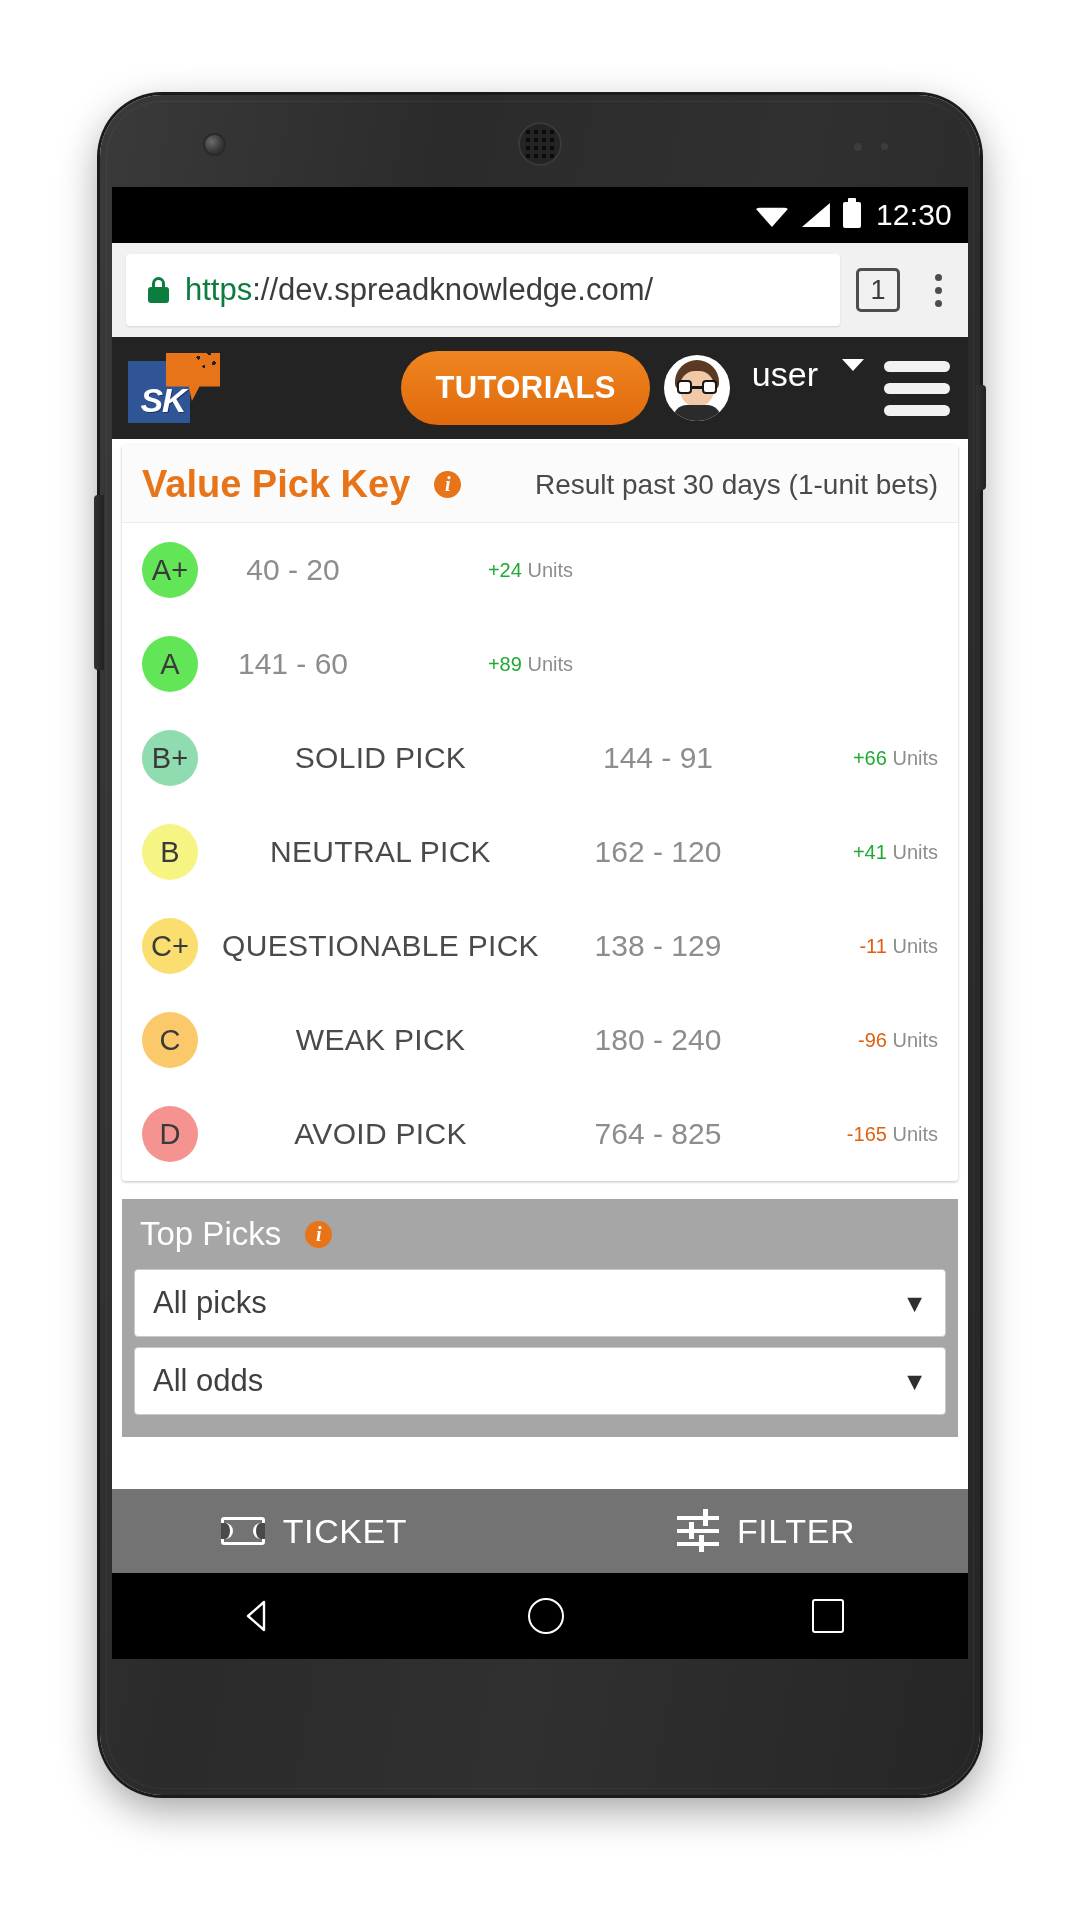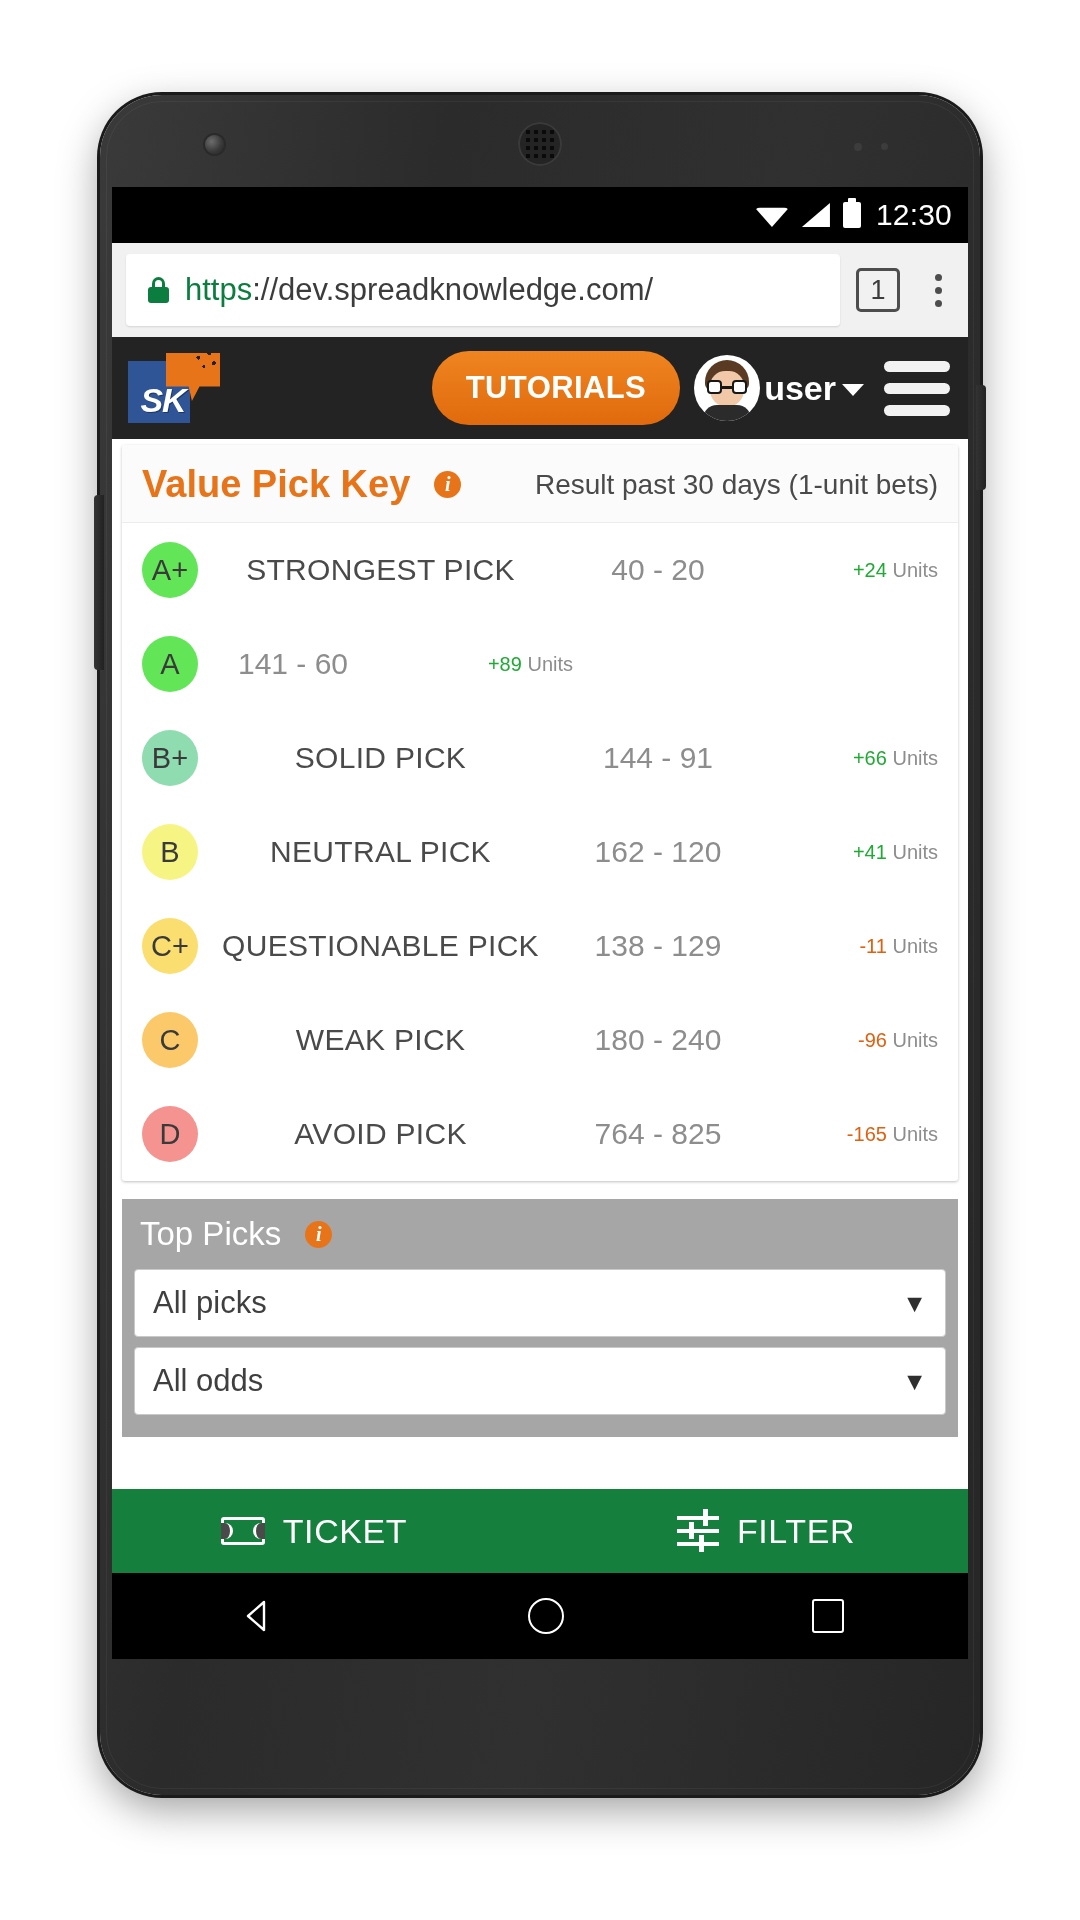--- a/index.html
+++ b/index.html
@@ -142,21 +142,21 @@
       radial-gradient(circle at 70% 10%, #222 0 2px, transparent 2px),
       radial-gradient(circle at 90% 55%, #222 0 2px, transparent 2px),
       radial-gradient(circle at 45% 70%, #222 0 1.5px, transparent 1.5px);
   }
   #tutorials-btn{
     margin-left:auto;
     background:linear-gradient(180deg,#ef8520 0%, #e06a0d 100%);
     color:#fff; font-size:31px; font-weight:600; letter-spacing:.4px;
     padding:19px 34px; border-radius:40px; border:none; white-space:nowrap;
   }
-  #user-block{ display:flex; align-items:center; gap:4px; flex:none;font-weight:bold;}
+  #user-block{ display:flex; gap:22px; flex:none;}
   #avatar{
     width:66px;height:66px;border-radius:50%;background:#fff;
     position:relative; overflow:hidden; flex:none;
   }
   #avatar .hair{ position:absolute;left:11px;top:5px;width:44px;height:30px;
     background:#5b3a24;border-radius:22px 22px 6px 6px;}
   #avatar .face{ position:absolute;left:16px;top:16px;width:34px;height:36px;
     background:#f2c9a8;border-radius:16px 16px 18px 18px;}
   #avatar .glasses{ position:absolute;left:13px;top:25px;width:40px;height:14px;}
   #avatar .glasses i{ position:absolute;top:0;width:15px;height:14px;
@@ -211,21 +211,21 @@
   .select-box{
     background:#fff; border:1px solid #c9c9c9; border-radius:4px;
     height:68px; display:flex;align-items:center; padding:0 18px;
     font-size:31px; color:#3f3f3f; margin-bottom:10px;
   }
   .select-box .caret{ margin-left:auto; font-size:25px; color:#2f2f2f;}
 
   
   #app-bar{
     position:absolute; left:0; bottom:86px; width:856px; height:84px;
-    background:#15803d; display:flex; align-items:center;gap:48px;
+    background:#737373; display:flex; align-items:center;gap:48px;
   }
   .app-bar-item{ flex:1; display:flex;align-items:center;justify-content:center;gap:18px;
     color:#fff; font-size:34px; letter-spacing:.6px;}
   .ticket-icon{
     width:44px;height:28px;border:3px solid #fff;border-radius:3px;position:relative;flex:none;
   }
   .ticket-icon::before,.ticket-icon::after{
     content:"";position:absolute;top:50%;transform:translateY(-50%);
     width:9px;height:16px;background:#4a4a4a;
   }
@@ -313,21 +313,20 @@
 
     <div id="vpk-card">
       <div id="vpk-head">
         <div id="vpk-title">Value Pick Key</div>
         <div class="info-icon">i</div>
         <div id="vpk-sub">Result past 30 days (1-unit bets)</div>
       </div>
       <div id="vpk-rows">
           <div class="vpk-row">
             <div class="grade" style="background:#63e558">A+</div>
-            <div class="vpk-label">STRONGEST PICK</div>
             <div class="vpk-record">40 - 20</div>
             <div class="vpk-units"><span class="pos">+24</span> Units</div>
           </div>
           <div class="vpk-row">
             <div class="grade" style="background:#63e558">A</div>
             <div class="vpk-record">141 - 60</div>
             <div class="vpk-units"><span class="pos">+89</span> Units</div>
           </div>
           <div class="vpk-row">
             <div class="grade" style="background:#8fdcb0">B+</div>

